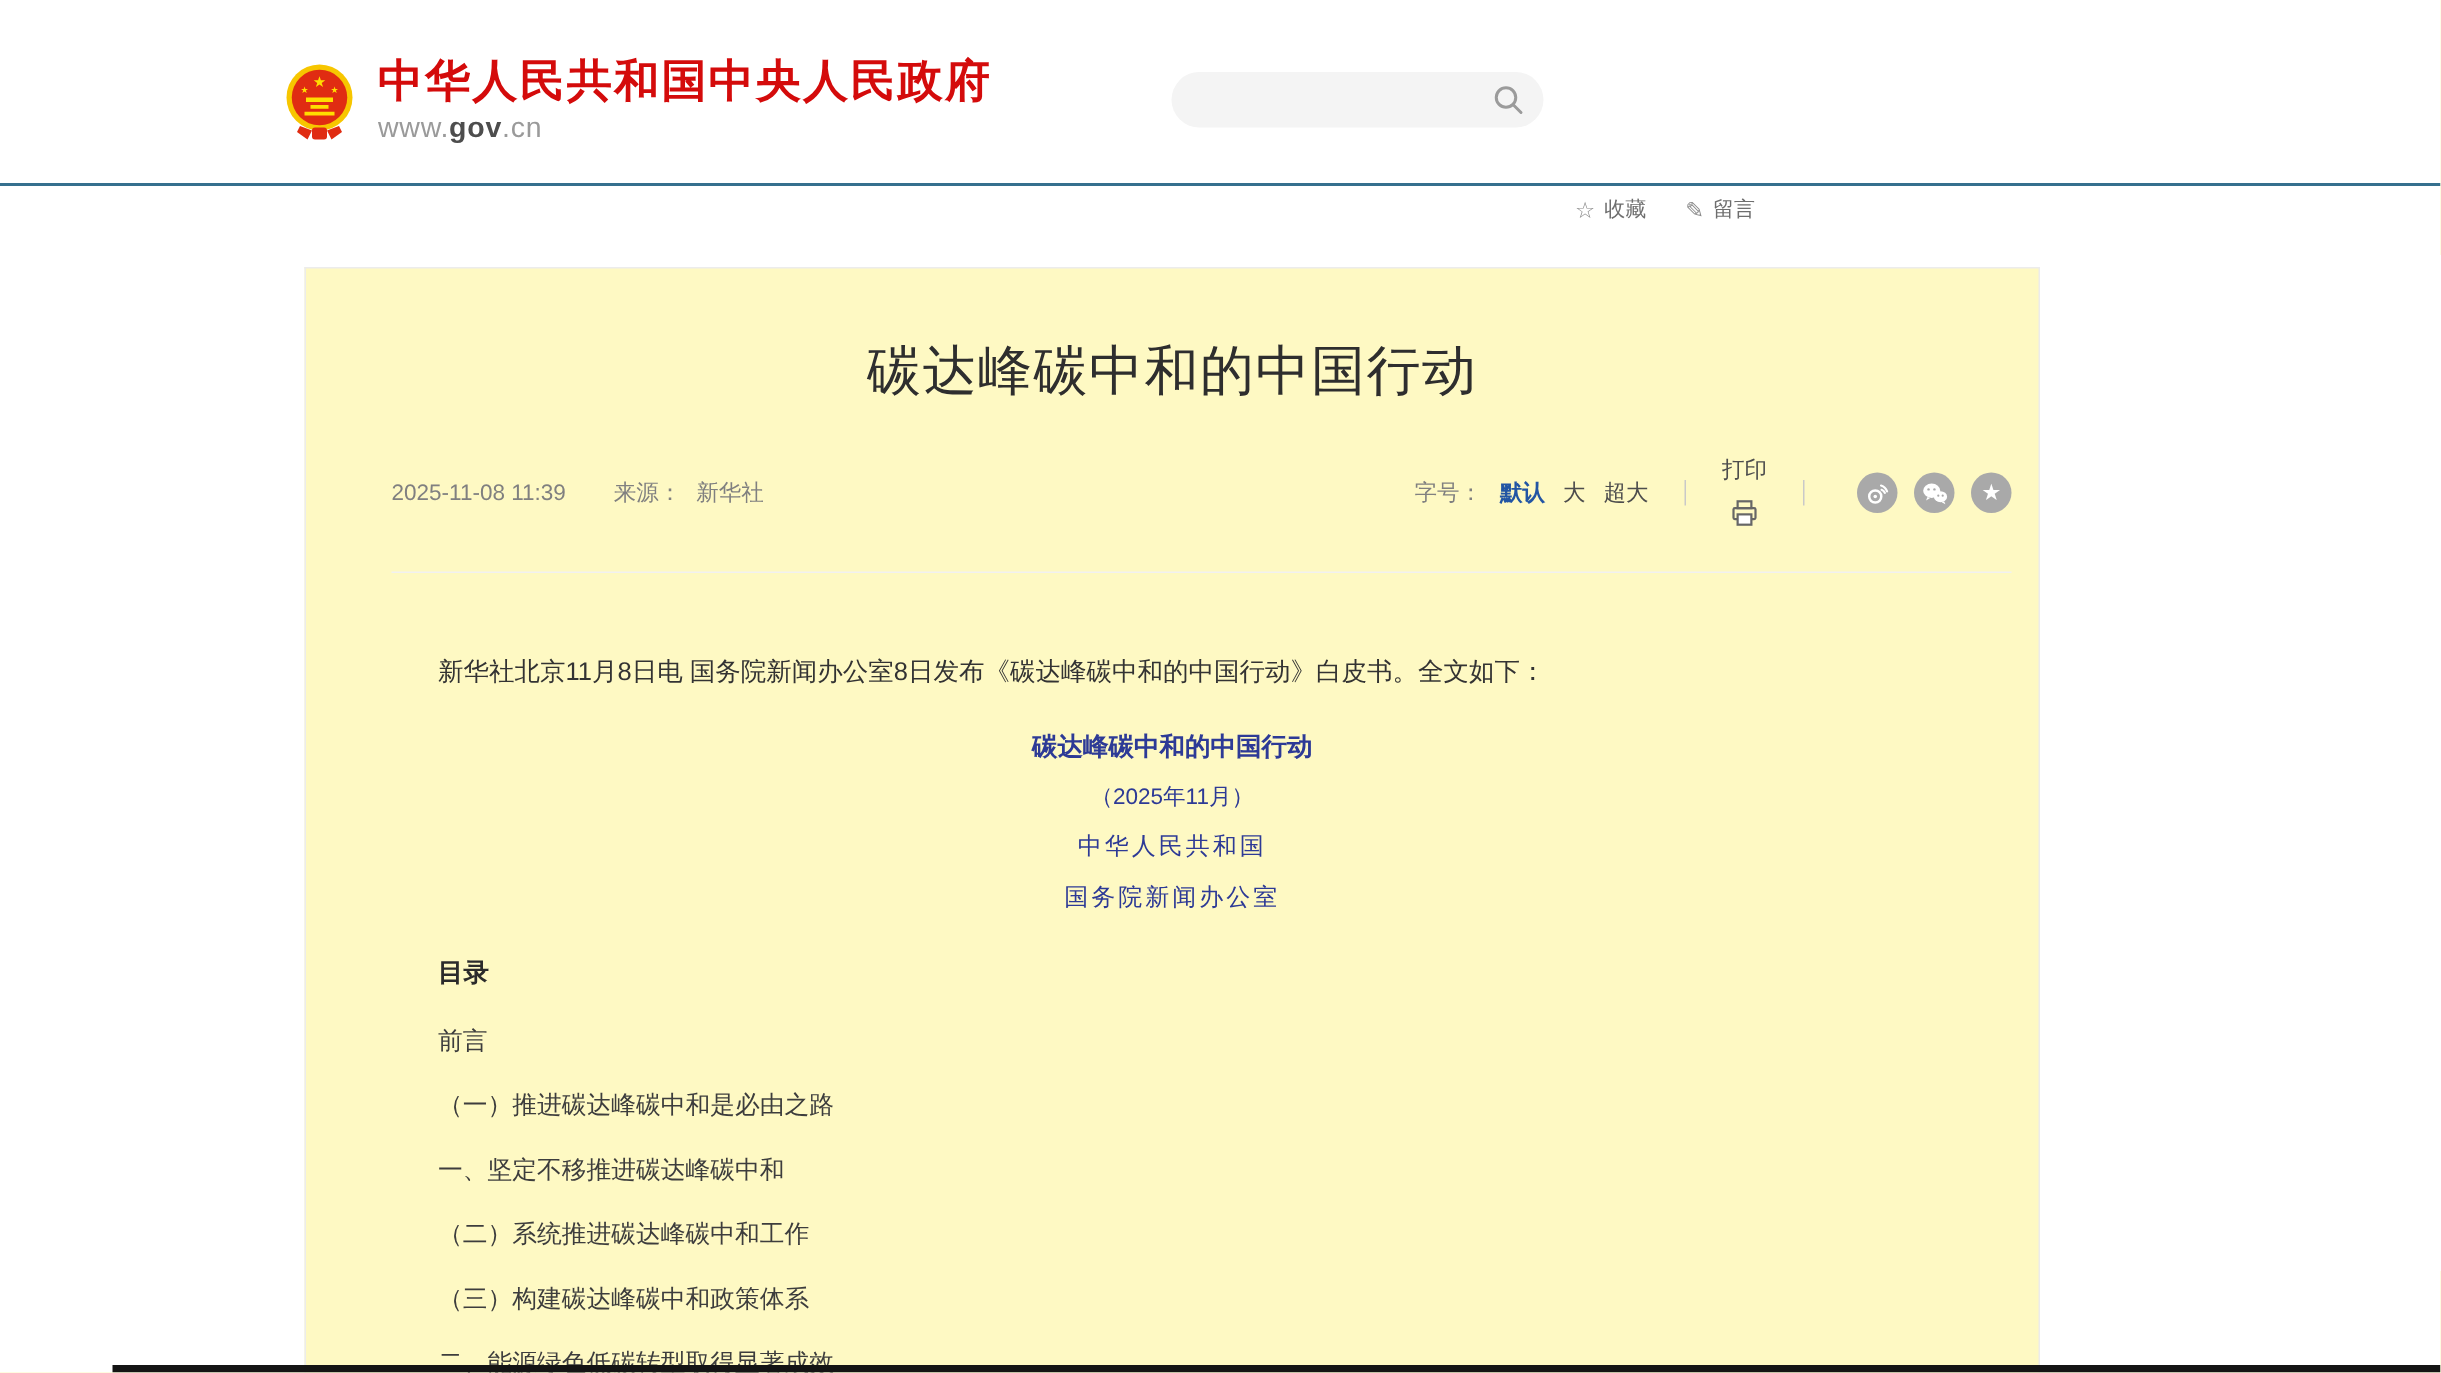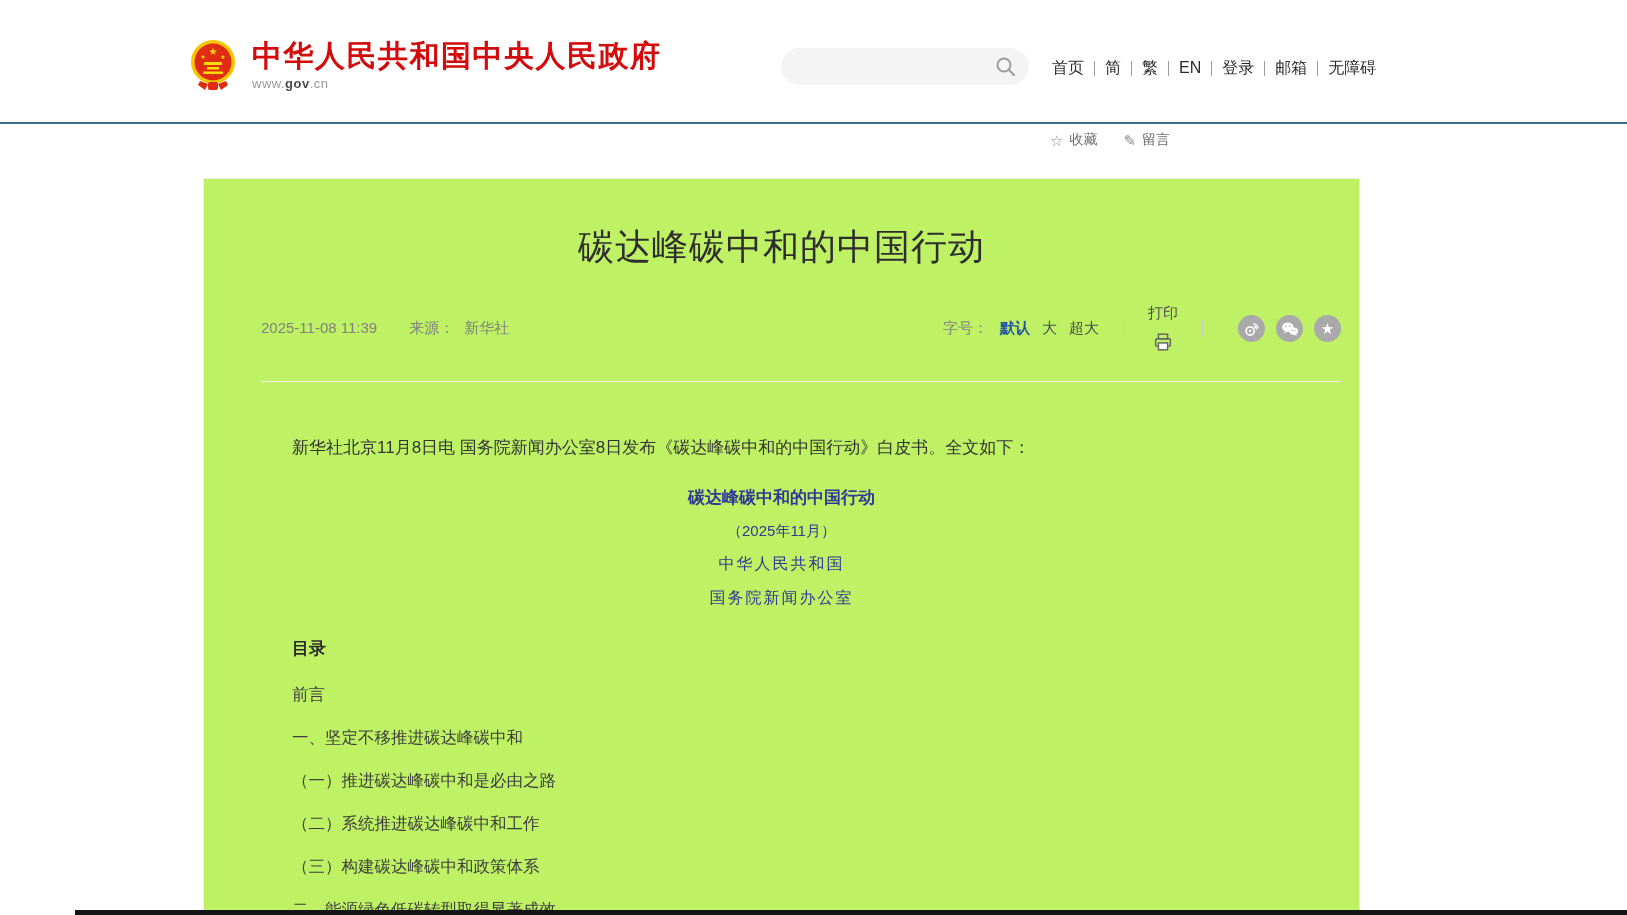--- a/index.html
+++ b/index.html
@@ -5,42 +5,42 @@
   * { margin:0; padding:0; box-sizing:border-box; }
   html,body { width:1627px; height:915px; }
   body {
     position:relative; background:#ffffff; overflow:hidden;
     font-family:"Liberation Sans", sans-serif; color:#333;
   }
   
   .header { position:absolute; top:0; left:0; right:0; height:122px; background:#fff; }
   .brand { position:absolute; left:188px; top:38px; display:flex; align-items:center; gap:14px; cursor:pointer; }
   .brand-text .site-title { font-size:30px; font-weight:bold; color:#d40b0b; letter-spacing:1.5px; line-height:34px; }
-  .brand-text .site-url { font-size:13px; color:#9a9a9a; margin-top:3px; letter-spacing:.5px; }
+  .brand-text .site-url { font-size:19px; color:#9a9a9a; margin-top:3px; letter-spacing:.5px; }
   .brand-text .site-url .gov { color:#4d4d4d; font-weight:bold; }
   .search-box { position:absolute; left:781px; top:48px; width:248px; height:37px;
     background:#f4f4f4; border-radius:19px; }
   .search-box input { position:absolute; left:0; top:0; width:100%; height:100%;
     background:transparent; border:none; outline:none; border-radius:19px;
     padding:0 44px 0 18px; font-size:15px; color:#333; }
   .search-box .mag { position:absolute; right:11px; top:7px; cursor:pointer; }
   .topnav { position:absolute; left:1042px; top:53px; height:30px; display:flex; align-items:center; }
   .topnav a { font-size:16px; color:#2b2b2b; text-decoration:none; padding:0 10px; white-space:nowrap; cursor:pointer; }
   .topnav .sep { width:1px; height:15px; background:#9c9c9c; }
   .teal-line { position:absolute; top:122px; left:0; right:0; height:2px; background:#35708e; }
 
   
   .page-actions { position:absolute; top:131px; left:1050px; display:flex; gap:26px;
     font-size:14px; color:#6e6e6e; align-items:center; }
   .page-actions .act { display:flex; align-items:center; gap:6px; cursor:pointer; }
   .page-actions .glyph { font-size:15px; color:#8a8a8a; line-height:1; }
 
   
   .panel { position:absolute; left:203px; top:178px; width:1157px; height:737px;
-    background:#bef264; border:1px solid #ececec; border-bottom:none; }
+    background:#fef9c3; border:1px solid #ececec; border-bottom:none; }
   .article-title { margin-top:44px; text-align:center; font-size:36px; font-weight:400;
     color:#2e2e2e; letter-spacing:1px; }
   .meta { margin:32px 18px 0 57px; display:flex; align-items:center;
     padding-bottom:28px; border-bottom:1px solid #f1f1f1; font-size:15px; color:#808080; }
   .meta-left { display:flex; align-items:baseline; }
   .meta-left .src-label { margin-left:32px;text-align:right; }
   .meta-left .src { margin-left:10px; }
   .meta-right { margin-left:auto; display:flex; align-items:center; }
   .meta-right .fs-label { color:#808080; }
   .fs-opt { margin-left:12px; cursor:pointer; color:#4d4d4d; }
@@ -88,35 +88,20 @@
   </div>
 
   <div class="search-box">
     <input type="text" placeholder="" style="">
     <svg class="mag" width="24" height="24" viewBox="0 0 24 24">
       <circle cx="10" cy="10" r="6.5" fill="none" stroke="#9b9b9b" stroke-width="2"></circle>
       <line x1="15" y1="15" x2="20" y2="20" stroke="#9b9b9b" stroke-width="2" stroke-linecap="round"></line>
     </svg>
   </div>
 
-  <nav class="topnav">
-    <a>首页</a>
-    <span class="sep"></span>
-    <a>简</a>
-    <span class="sep"></span>
-    <a>繁</a>
-    <span class="sep"></span>
-    <a>EN</a>
-    <span class="sep"></span>
-    <a>登录</a>
-    <span class="sep"></span>
-    <a>邮箱</a>
-    <span class="sep"></span>
-    <a>无障碍</a>
-  </nav>
 </div>
 <div class="teal-line"></div>
 
 <div class="page-actions">
   <div class="act">
     <span class="glyph">☆</span>
     <span>收藏</span>
   </div>
   <div class="act">
     <span class="glyph">✎</span>
@@ -180,22 +165,22 @@
   <div class="content">
     <p class="lead">新华社北京11月8日电 国务院新闻办公室8日发布《碳达峰碳中和的中国行动》白皮书。全文如下：</p>
 
     <p class="doc-title">碳达峰碳中和的中国行动</p>
     <p class="doc-line">（2025年11月）</p>
     <p class="doc-line doc-org">中华人民共和国</p>
     <p class="doc-line doc-org">国务院新闻办公室</p>
 
     <p class="toc-heading">目录</p>
     <p class="toc-item">前言</p>
+    <p class="toc-item">（一）推进碳达峰碳中和是必由之路</p>
     <p class="toc-item">一、坚定不移推进碳达峰碳中和</p>
-    <p class="toc-item">（一）推进碳达峰碳中和是必由之路</p>
     <p class="toc-item">（二）系统推进碳达峰碳中和工作</p>
     <p class="toc-item">（三）构建碳达峰碳中和政策体系</p>
     <p class="toc-item">二、能源绿色低碳转型取得显著成效</p>
     <p class="toc-item">（一）非化石能源实现跃升发展</p>
   </div>
 </div>
 
 <div class="bottom-bar"></div>
 
 </body></html>

